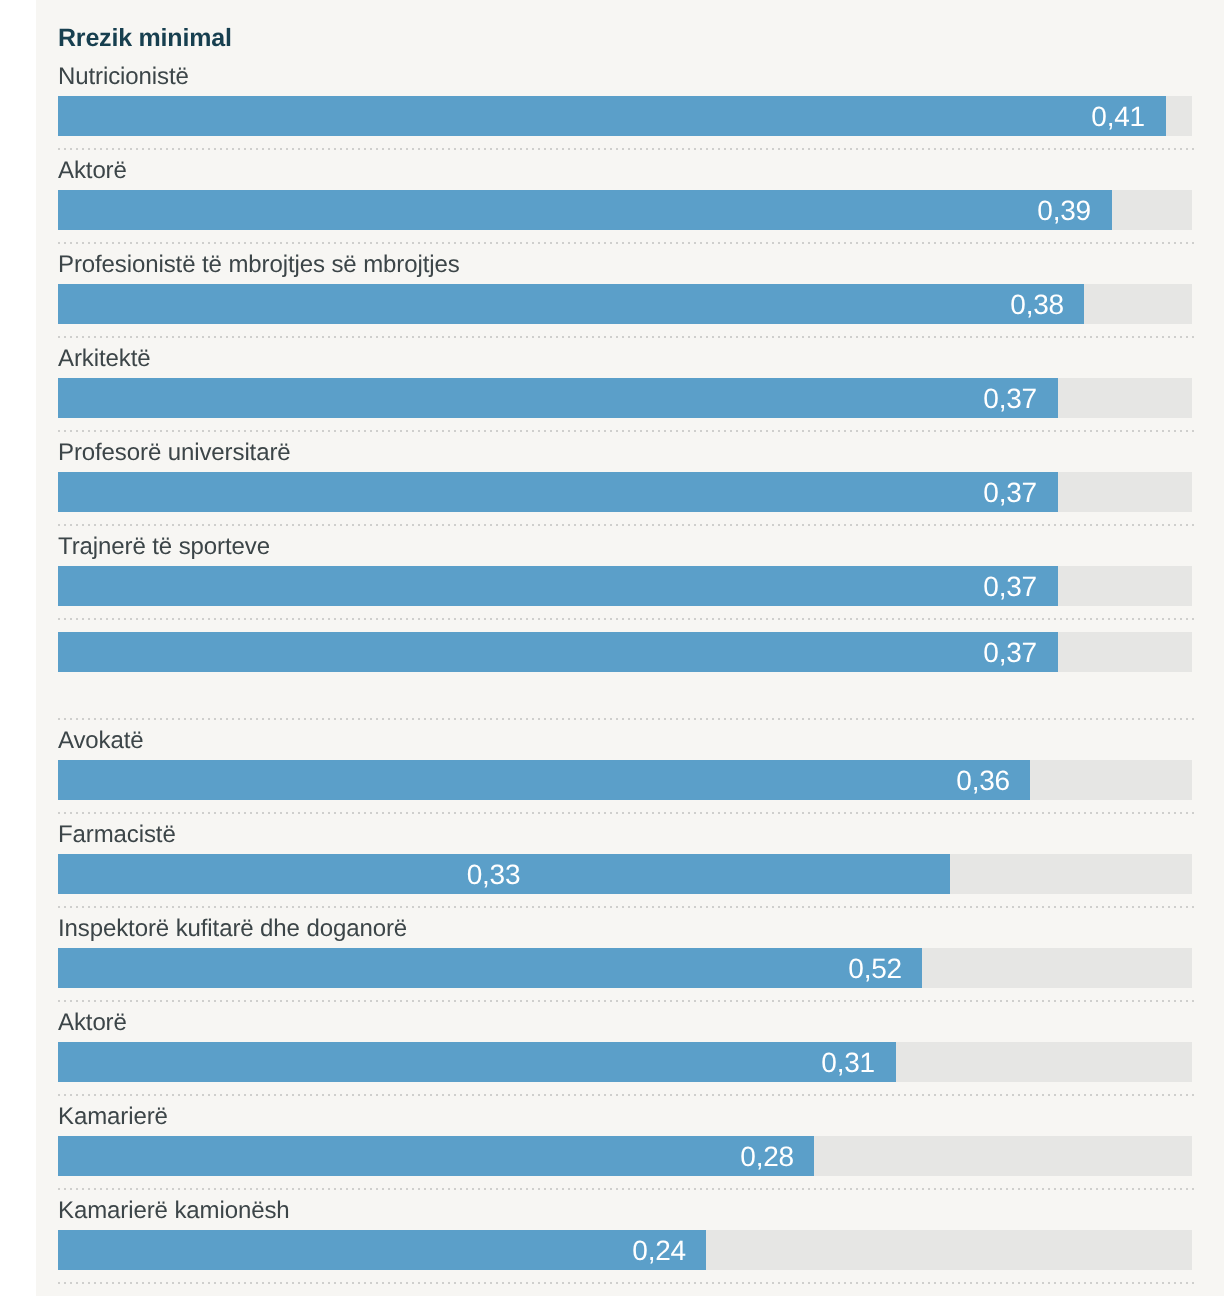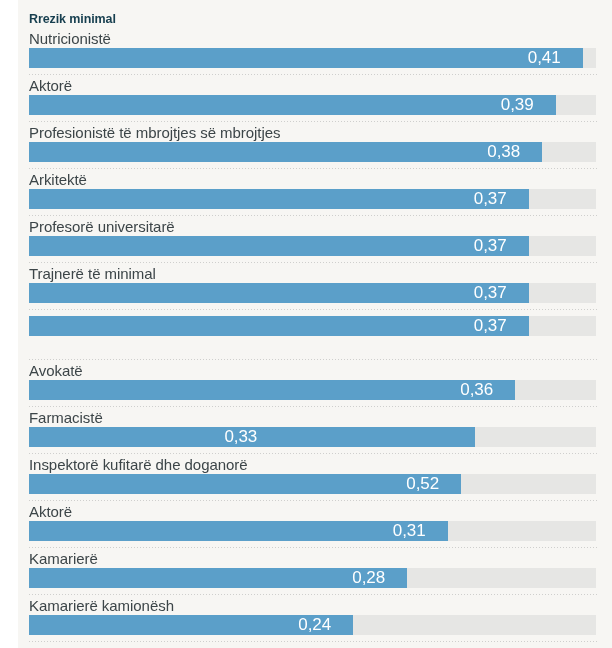--- a/index.html
+++ b/index.html
@@ -44,21 +44,21 @@
     white-space: nowrap;
   }
   .rows {
     margin-top: 5px;
   }
   .row {
     position: relative;
     height: 47px;
   }
   .row-label {
-    font-size: 15px;
+    font-size: 12px;
     color: #3c4548;
     line-height: 13px;
     padding-top: 1px;
     white-space: nowrap;
     letter-spacing: -0.05px;
   }
   .track {
     position: relative;
     margin-top: 3px;
     height: 20px;
@@ -71,23 +71,23 @@
     top: 0;
     height: 20px;
     background: #5b9fc9;
     box-sizing: border-box;
     display: flex;
     align-items: center;
     justify-content: flex-end;
   }
   .bar-value {
     color: #ffffff;
-    font-size: 17px;
+    font-size: 14px;
     line-height: 20px;
-    padding-right: 22px;
+    padding-right: 10px;
     white-space: nowrap;
     letter-spacing: -0.1px;
   }
   .sep {
     position: absolute;
     left: 0;
     bottom: 3px;
     width: 569px;
     height: 1px;
     background-image: linear-gradient(to right, #cfcfcd 0 1px, transparent 1px 3px);
@@ -144,21 +144,21 @@
           <div class="row">
             <div class="row-label">Profesorë universitarë</div>
             <div class="track">
               <div class="bar" style="width: 499.5px;">
                 <span class="bar-value">0,37</span>
               </div>
             </div>
             <div class="sep"></div>
           </div>
           <div class="row">
-            <div class="row-label">Trajnerë të minimal</div>
+            <div class="row-label">Trajnerë të sporteve</div>
             <div class="track">
               <div class="bar" style="width: 499.5px;">
                 <span class="bar-value">0,37</span>
               </div>
             </div>
             <div class="sep"></div>
           </div>
           <div class="row">
             <div class="track">
               <div class="bar" style="width: 499.5px;">

